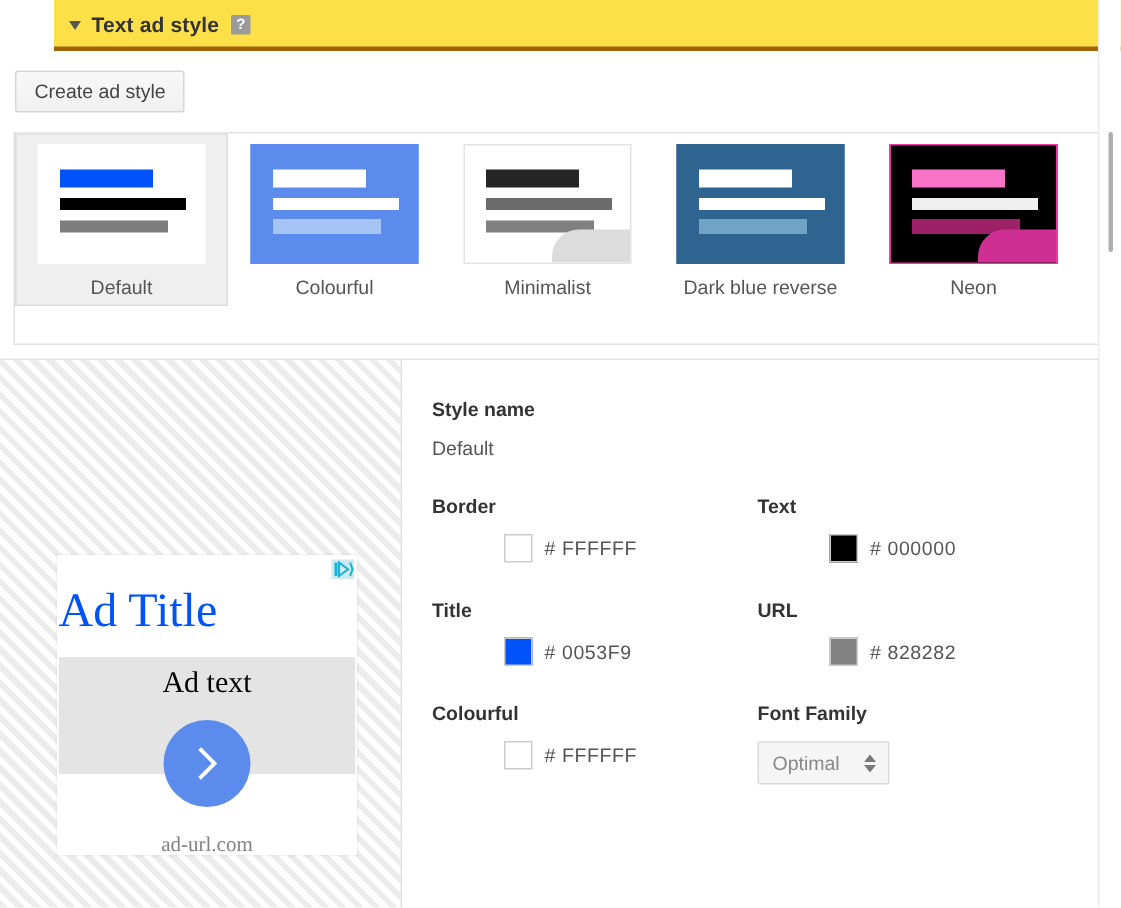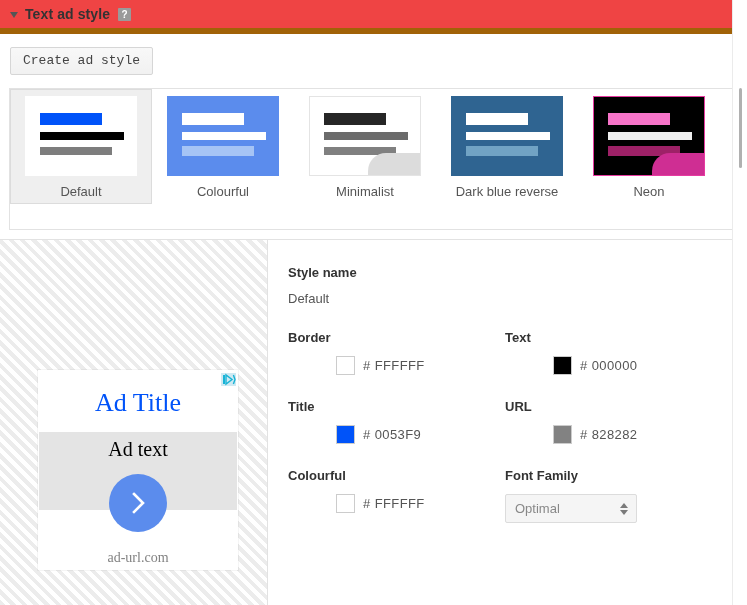--- a/index.html
+++ b/index.html
@@ -14,26 +14,27 @@
     overflow: hidden;
     font-family: "Liberation Sans", sans-serif;
     font-size: 13px;
     color: #444444;
     position: relative;
   }
 
   
   .section-header {
     height: 34px;
-    background: #ef4444;
-    border-bottom: 6px solid #a16207;
+    background: #fde047;
+    border-bottom: 3px solid #a16207;
     display: flex;
     align-items: center;
     padding: 0 0 0 10px;
     box-sizing: border-box;
+    margin-left: 36px;
   }
   .disclosure-triangle {
     width: 0; height: 0;
     border-left: 4.5px solid transparent;
     border-right: 4.5px solid transparent;
     border-top: 6px solid #555;
     margin-right: 7px;
     margin-top: 2px;
   }
   .section-title {
@@ -65,21 +66,21 @@
   .btn {
     display: inline-block;
     background: linear-gradient(#f8f8f8, #f1f1f1);
     border: 1px solid #d6d6d6;
     border-radius: 2px;
     color: #444444;
     font-size: 13px;
     padding: 6px 12px 7px 12px;
     cursor: pointer;
     line-height: 13px;
-    font-family: Liberation Mono, monospace;
+    font-family: Liberation Sans, sans-serif;
   }
 
   
   .thumb-strip {
     border: 1px solid #e2e2e2;
     border-left: 1px solid #e2e2e2;
     border-right: 1px solid #e2e2e2;
     margin: 0 9px 0 9px;
     background: #ffffff;
     height: 142px;
@@ -170,22 +171,22 @@
   .adchoices {
     position: absolute;
     right: 1px;
     top: 2px;
     width: 15px;
     height: 13px;
     background: #d6eef5;
   }
   .adchoices svg { display: block; }
   .ad-title {
-    text-align: center;
-    font-size: 26px;
+    text-align: left;
+    font-size: 32px;
     color: #0053F9;
     padding-top: 18px;
     font-family: "Liberation Serif", serif;
     line-height: 1.1;
   }
   .ad-text-band {
     margin-top: 14px;
     background: #e4e4e4;
     height: 78px;
     position: relative;
@@ -258,21 +259,21 @@
   .hexval {
     margin-left: 8px;
     font-size: 13px;
     color: #555555;
     letter-spacing: 0.4px;
   }
   .select-box {
     display: inline-flex;
     align-items: center;
     justify-content: space-between;
-    width: 132px;
+    width: 88px;
     background: #f5f5f5;
     border: 1px solid #dcdcdc;
     border-radius: 2px;
     padding: 6px 8px 6px 9px;
     box-sizing: border-box;
     font-size: 13px;
     color: #888888;
     cursor: pointer;
   }
   .spinner {

